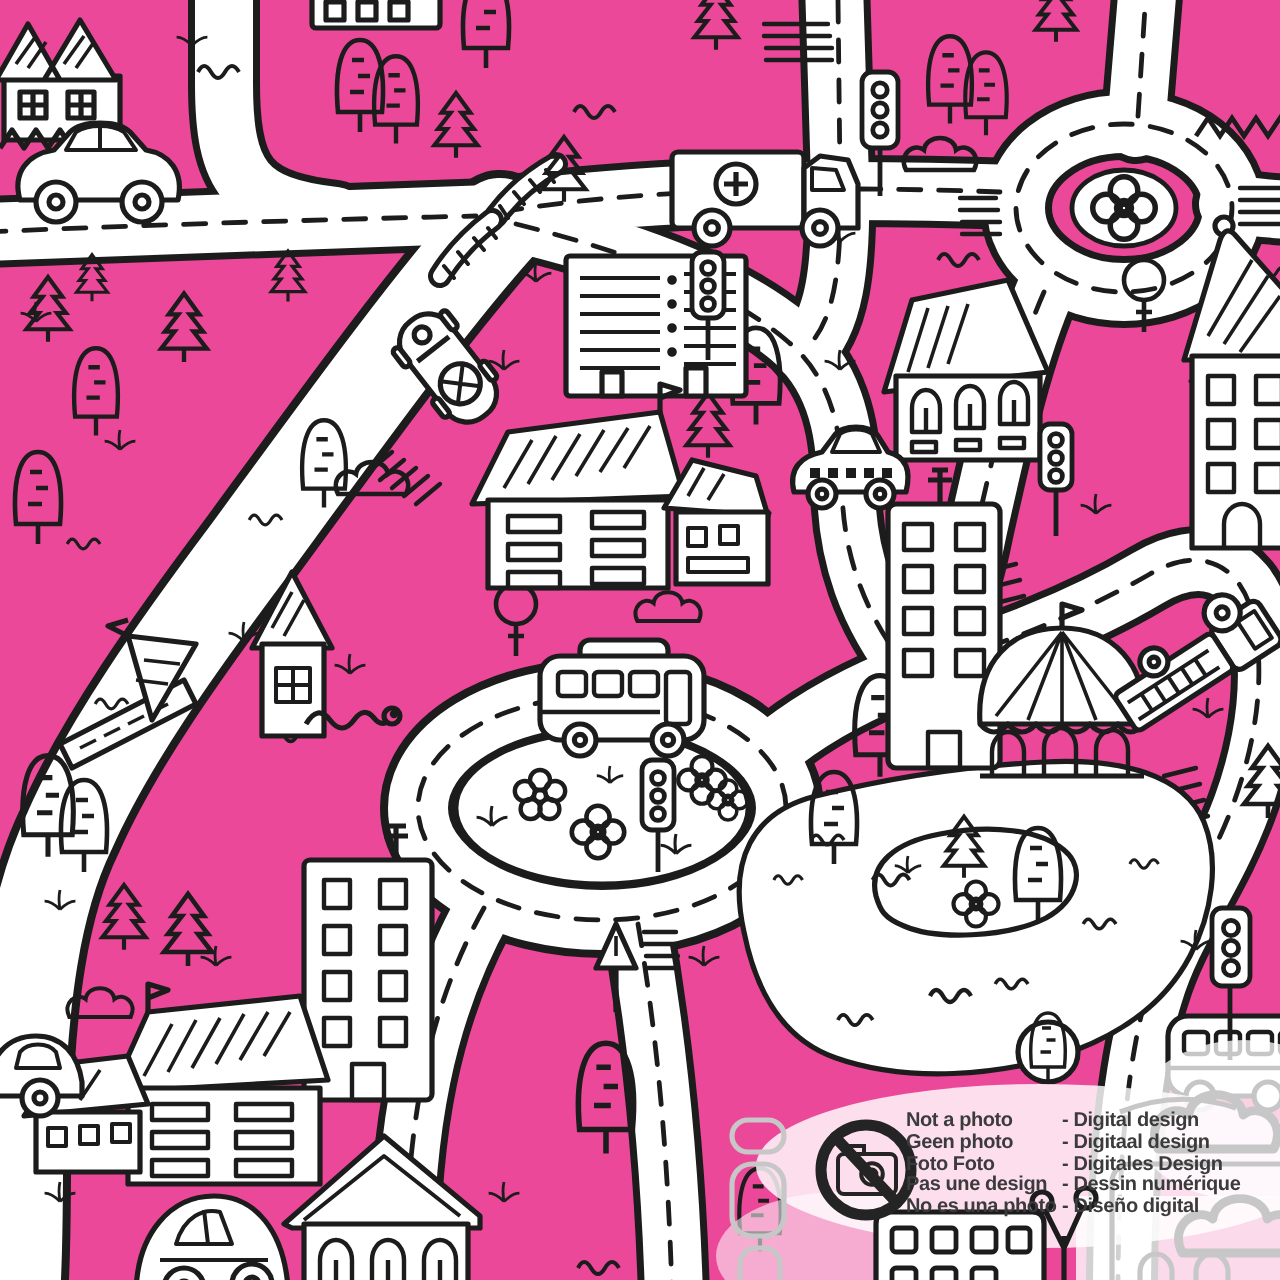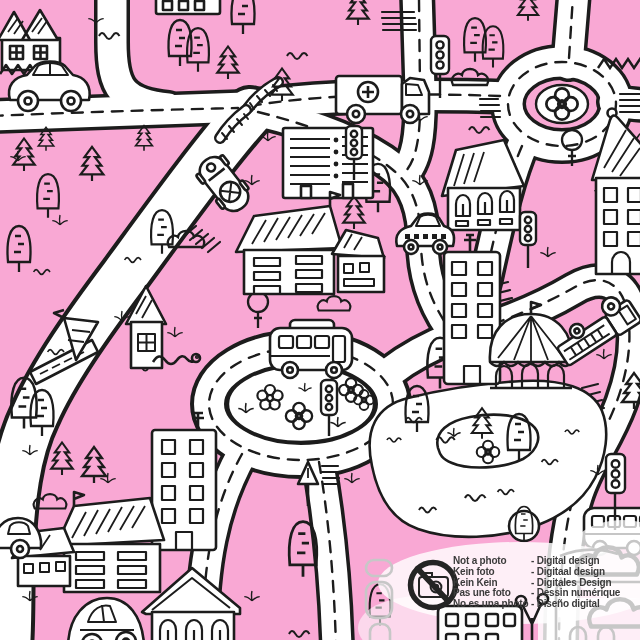--- a/index.html
+++ b/index.html
@@ -1,16 +1,16 @@
 <!DOCTYPE html>
 <html><head>
 <meta charset="utf-8">
 <style>
   html,body{margin:0;padding:0;background:#888;}
-  .stage{position:relative;width:640px;height:640px;background:#f9a8d4;overflow:hidden;
+  .stage{position:relative;width:640px;height:640px;background:#ec4899;overflow:hidden;
          font-family:"Liberation Sans",sans-serif;}
   .stage svg{position:absolute;left:0;top:0;}
   .wm-text{position:absolute;left:453px;top:556px;width:196px;
            font-size:10px;font-weight:bold;color:#3b3b3b;letter-spacing:-0.2px;line-height:10.8px;}
   .wm-row{display:flex;white-space:nowrap;}
   .wm-left{width:78px;flex:none;}
   .wm-right{flex:1;}
 </style>
 </head>
 <body>
@@ -631,29 +631,29 @@
     <path d="M417.5,568.5 L448.5,601.5" stroke="#242424" stroke-width="5.5" stroke-linecap="round"></path>
   </g>
 </svg>
 
 <div class="wm-text">
   <div class="wm-row">
     <span class="wm-left">Not a photo</span>
     <span class="wm-right">- Digital design</span>
   </div>
   <div class="wm-row">
-    <span class="wm-left">Kein foto</span>
+    <span class="wm-left">Geen photo</span>
     <span class="wm-right">- Digitaal design</span>
   </div>
   <div class="wm-row">
-    <span class="wm-left">Kein Kein</span>
+    <span class="wm-left">Foto Foto</span>
     <span class="wm-right">- Digitales Design</span>
   </div>
   <div class="wm-row">
-    <span class="wm-left">Pas une foto</span>
+    <span class="wm-left">Pas une design</span>
     <span class="wm-right">- Dessin numérique</span>
   </div>
   <div class="wm-row">
     <span class="wm-left">No es una photo</span>
     <span class="wm-right">- Diseño digital</span>
   </div>
 </div>
 </div>
 
 </body></html>

